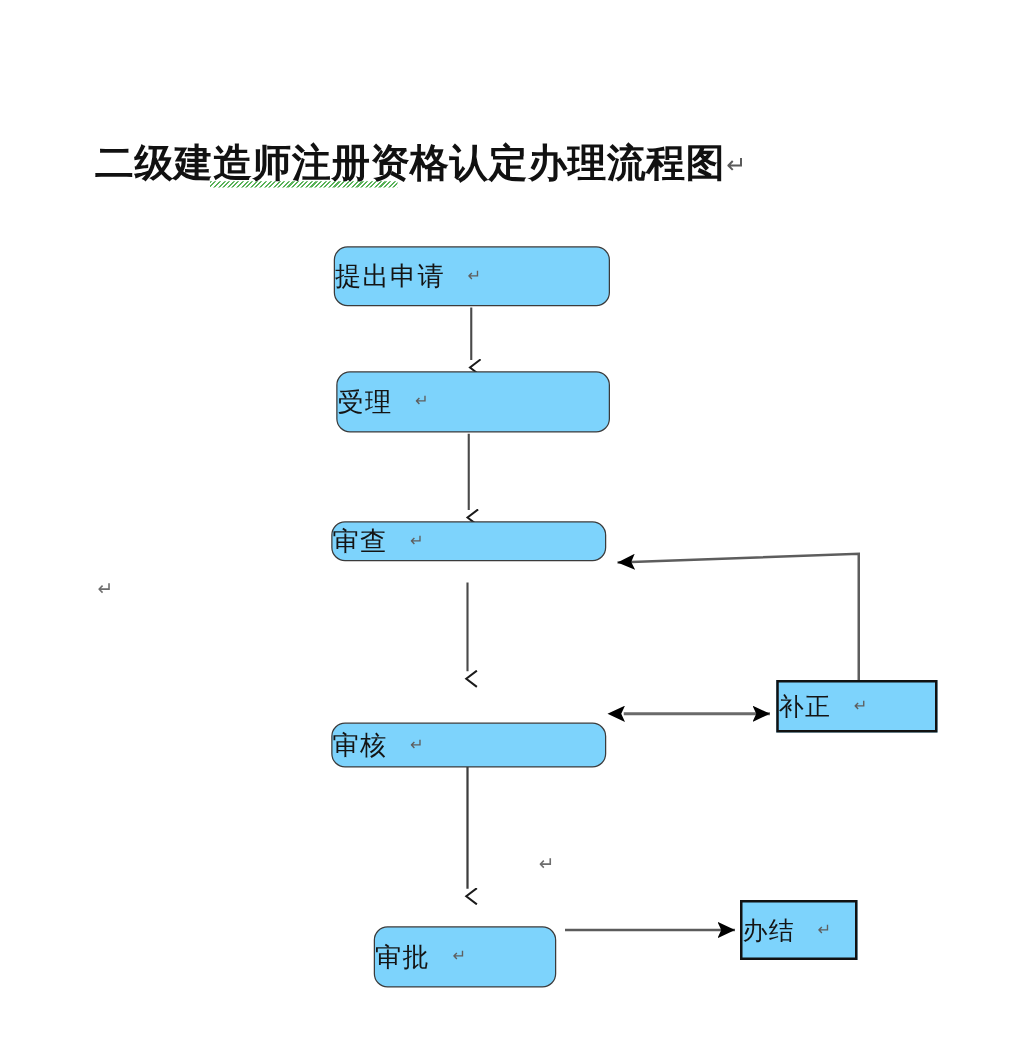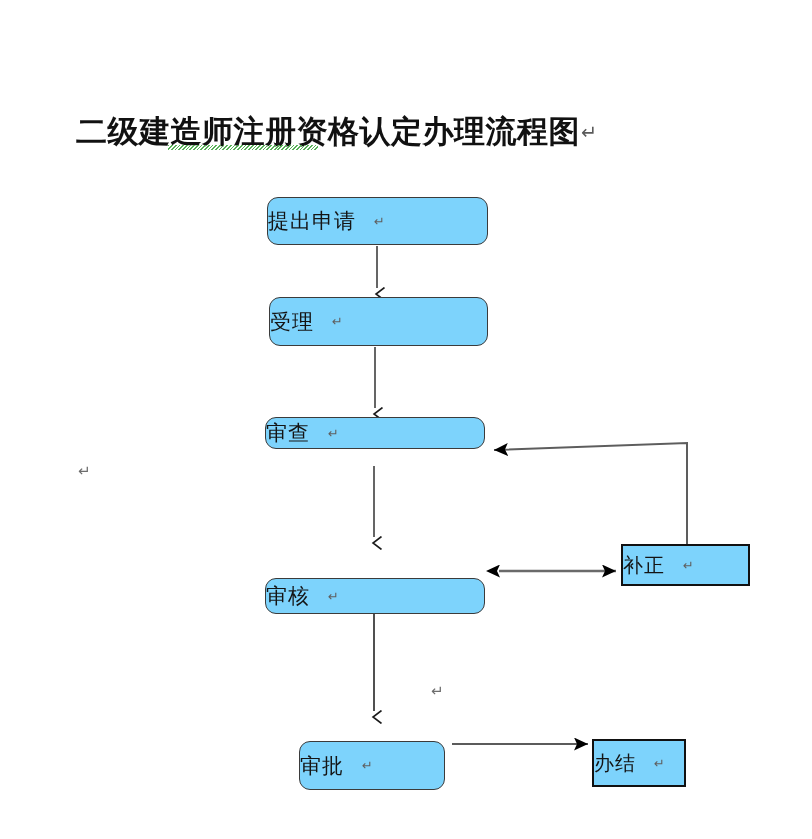--- a/index.html
+++ b/index.html
@@ -99,21 +99,21 @@
     border: 2.2px solid #111111;
     border-radius: 0;
   }
 
   #node-apply   { left: 267px; top: 197px; width: 221px; height: 48px; }
   #node-accept  { left: 269px; top: 297px; width: 219px; height: 49px; }
   #node-examine { left: 265px; top: 417px; width: 220px; height: 32px; }
   #node-verify  { left: 265px; top: 546px; width: 220px; height: 36px; margin-top: 32px; }
   #node-approve { left: 299px; top: 721px; width: 146px; height: 49px; margin-top: 20px; }
   #node-correct { left: 621px; top: 544px; width: 129px; height: 42px; font-size: 20px; }
-  #node-finish  { left: 592px; top: 720px; width: 94px;  height: 48px; font-size: 20px; margin-top: 19px; }
+  #node-finish  { left: 592px; top: 720px; width: 94px;  height: 48px; font-size: 20px; }
 
   
   #connectors {
     position: absolute;
     left: 0; top: 0;
     width: 812px;
     height: 839px;
     pointer-events: none;
   }
 </style>

